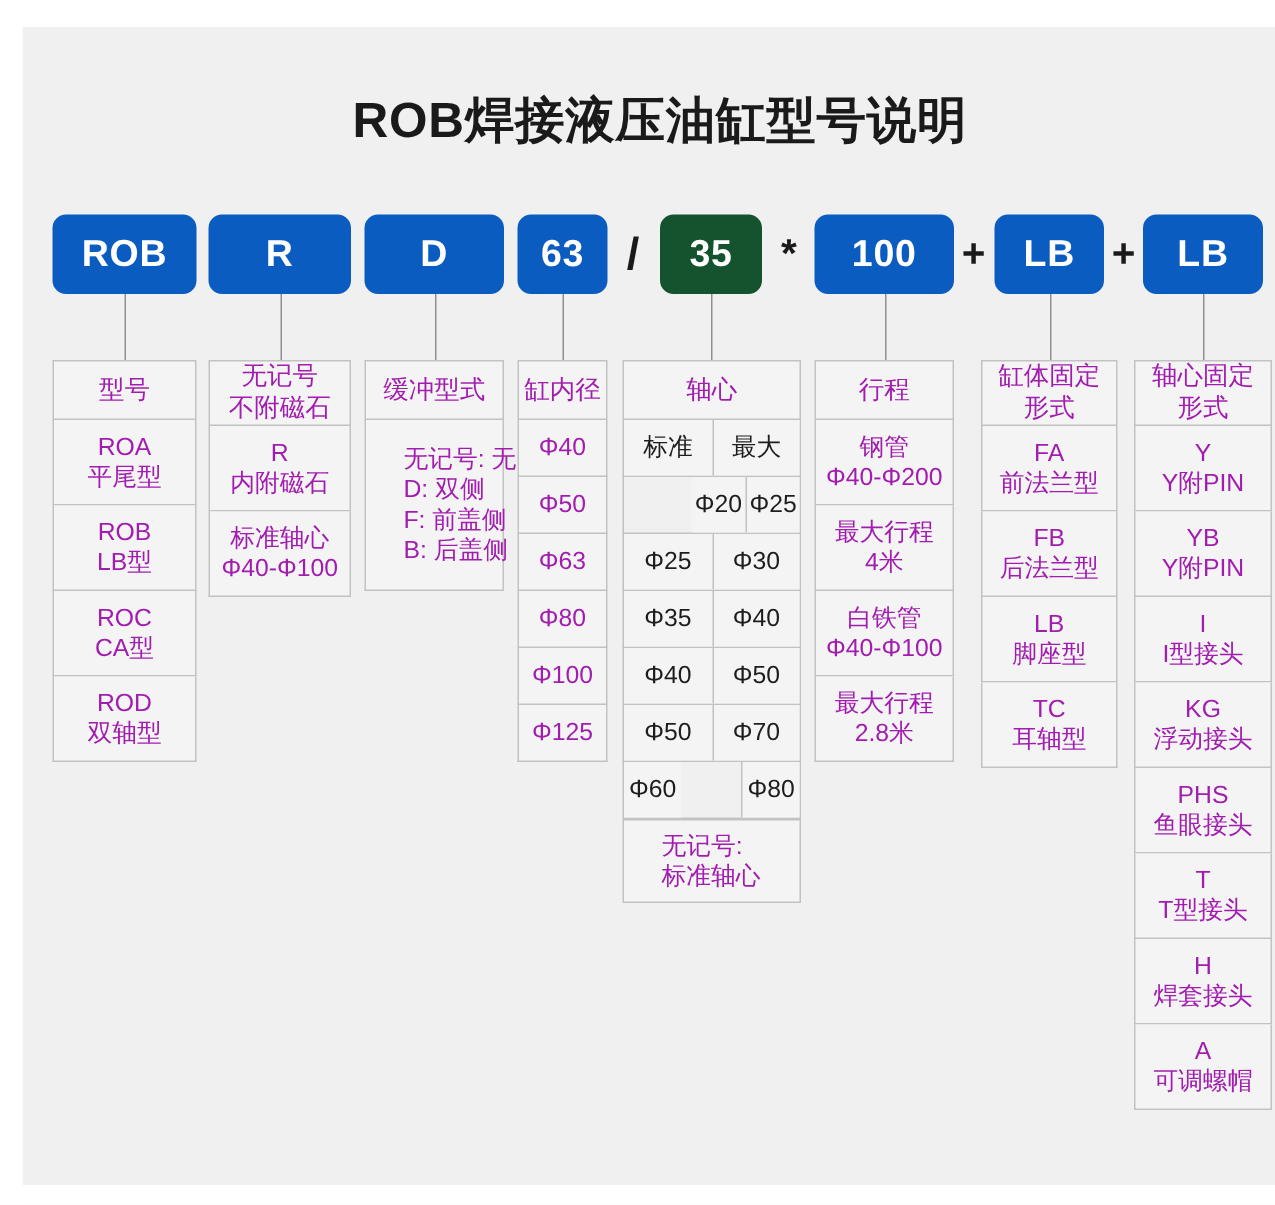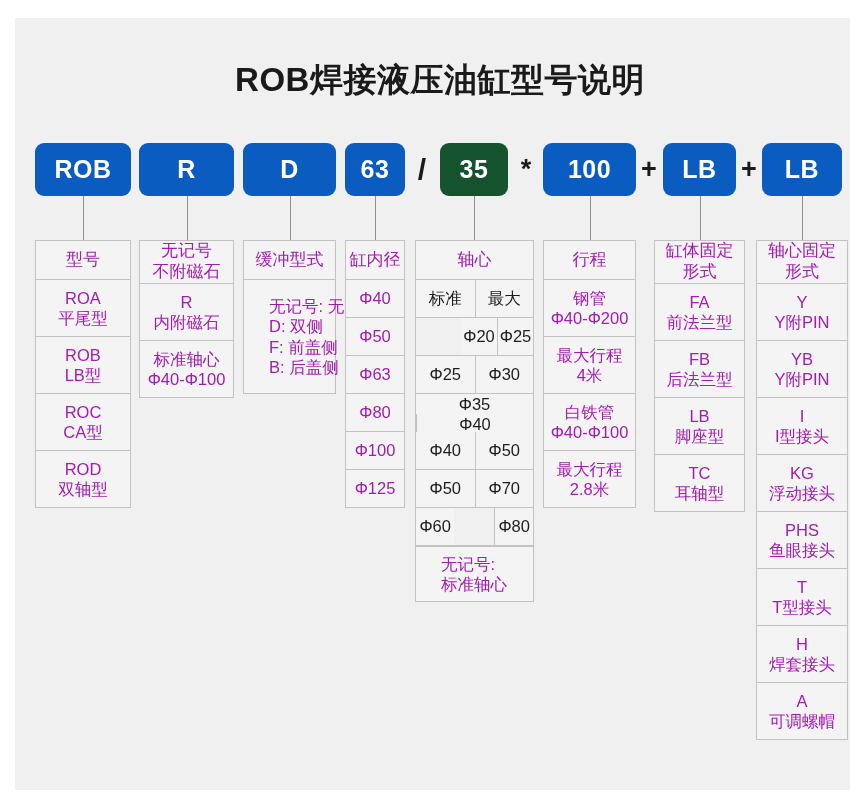--- a/index.html
+++ b/index.html
@@ -249,21 +249,21 @@
           <div class="split-cell">最大</div>
         </div>
         <div class="split-row" style="height: 38px; padding-left: 45px;">
           <div class="split-cell">Φ20</div>
           <div class="split-cell">Φ25</div>
         </div>
         <div class="split-row" style="height: 38px;">
           <div class="split-cell">Φ25</div>
           <div class="split-cell">Φ30</div>
         </div>
-        <div class="split-row" style="height: 38px; flex-direction: column;">
+        <div class="split-row" style="height: 38px;">
           <div class="split-cell">Φ35</div>
           <div class="split-cell">Φ40</div>
         </div>
         <div class="split-row" style="height: 38px;">
           <div class="split-cell">Φ40</div>
           <div class="split-cell">Φ50</div>
         </div>
         <div class="split-row" style="height: 38px;">
           <div class="split-cell">Φ50</div>
           <div class="split-cell">Φ70</div>

